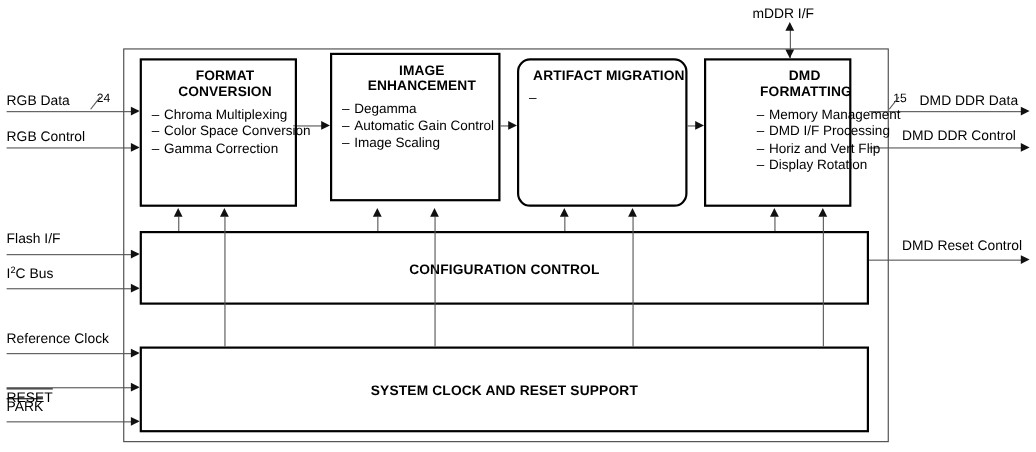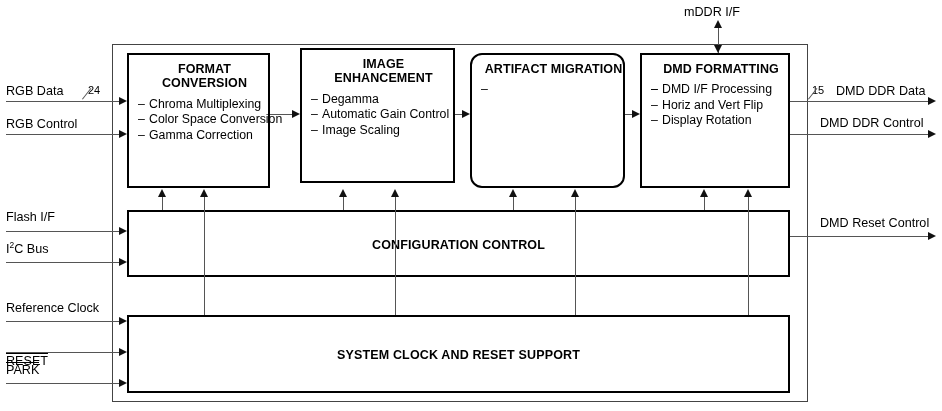--- a/index.html
+++ b/index.html
@@ -216,24 +216,24 @@
     </ul>
   </div>
 
   <div class="block" style="left:470px; top:53px; width:155px; height:135px;border-radius:12px;">
     <div class="block-title">ARTIFACT MIGRATION</div>
     <ul class="block-list">
       <li class="wrap" style="width:118px;"><span class="dash">–</span></li>
     </ul>
   </div>
 
-  <div class="block" style="left:640px; top:53px; width:150px; height:135px;">
+  <div class="block" style="left:640px; top:53px; width:134px; height:135px;padding-left:37px;">
     <div class="block-title">DMD FORMATTING</div>
     <ul class="block-list">
-      <li><span class="dash">–</span></li>
+      <li><span class="dash">–</span><span>Memory Management</span></li>
       <li><span class="dash">–</span><span>DMD I/F Processing</span></li>
       <li><span class="dash">–</span><span>Horiz and Vert Flip</span></li>
       <li><span class="dash">–</span><span>Display Rotation</span></li>
     </ul>
   </div>
 
   <div class="hline" style="left:270px; top:114px; width:24px;"></div>
   <div class="arrow-r" style="left:292px; top:109.5px;"></div>
 
   <div class="hline" style="left:455px; top:114px; width:9px;"></div>

